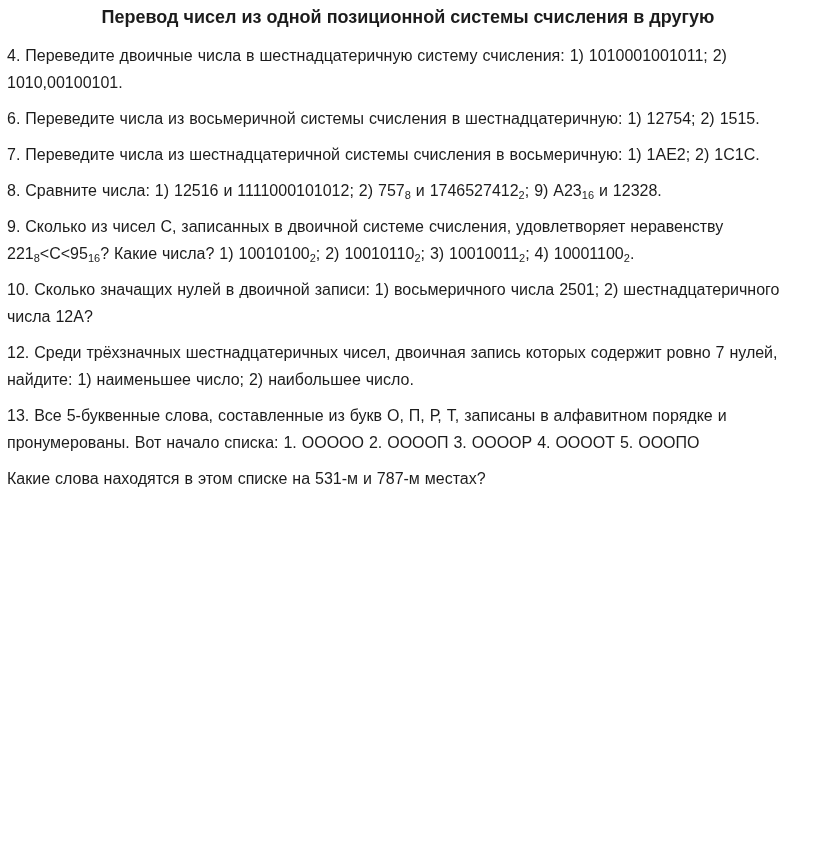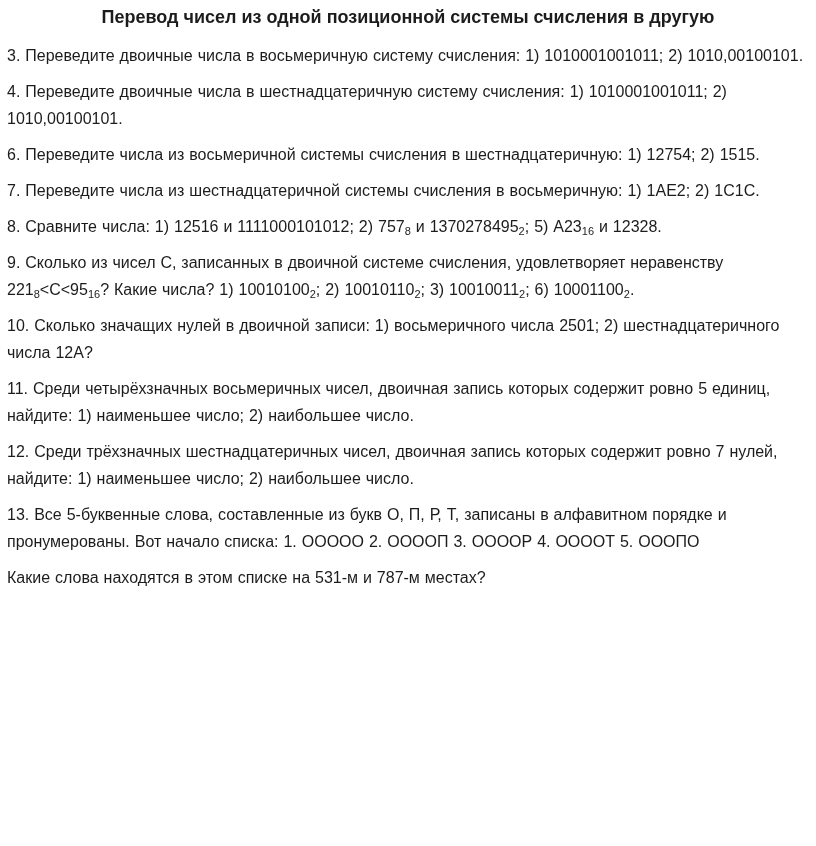--- a/index.html
+++ b/index.html
@@ -38,25 +38,23 @@
     position: relative;
     top: 3px;
   }
 </style>
 </head>
 <body>
 
 <div class="page">
   <h1 class="title">Перевод чисел из одной позиционной системы счисления в другую</h1>
   <div id="doc-body">
-      <p class="para"><span>3. Переведите двоичные числа в восьмеричную систему счисления: 1) 1010001001011; 2) 1010,00100101.</span></p>
       <p class="para"><span>4. Переведите двоичные числа в шестнадцатеричную систему счисления: 1) 1010001001011; 2) 1010,00100101.</span></p>
       <p class="para"><span>6. Переведите числа из восьмеричной системы счисления в шестнадцатеричную: 1) 12754; 2) 1515.</span></p>
       <p class="para"><span>7. Переведите числа из шестнадцатеричной системы счисления в восьмеричную: 1) 1AE2; 2) 1C1C.</span></p>
-      <p class="para"><span>8. Сравните числа: 1) 12516 и 1111000101012; 2) 757</span><sub>8</sub><span> и 1370278495</span><sub>2</sub><span>; 5) A23</span><sub>16</sub><span> и 12328.</span></p>
-      <p class="para"><span>9. Сколько из чисел С, записанных в двоичной системе счисления, удовлетворяет неравенству 221</span><sub>8</sub><span>&lt;C&lt;95</span><sub>16</sub><span>? Какие числа? 1) 10010100</span><sub>2</sub><span>; 2) 10010110</span><sub>2</sub><span>; 3) 10010011</span><sub>2</sub><span>; 6) 10001100</span><sub>2</sub><span>.</span></p>
+      <p class="para"><span>8. Сравните числа: 1) 12516 и 1111000101012; 2) 757</span><sub>8</sub><span> и 1746527412</span><sub>2</sub><span>; 9) A23</span><sub>16</sub><span> и 12328.</span></p>
+      <p class="para"><span>9. Сколько из чисел С, записанных в двоичной системе счисления, удовлетворяет неравенству 221</span><sub>8</sub><span>&lt;C&lt;95</span><sub>16</sub><span>? Какие числа? 1) 10010100</span><sub>2</sub><span>; 2) 10010110</span><sub>2</sub><span>; 3) 10010011</span><sub>2</sub><span>; 4) 10001100</span><sub>2</sub><span>.</span></p>
       <p class="para"><span>10. Сколько значащих нулей в двоичной записи: 1) восьмеричного числа 2501; 2) шестнадцатеричного числа 12А?</span></p>
-      <p class="para"><span>11. Среди четырёхзначных восьмеричных чисел, двоичная запись которых содержит ровно 5 единиц, найдите: 1) наименьшее число; 2) наибольшее число.</span></p>
       <p class="para"><span>12. Среди трёхзначных шестнадцатеричных чисел, двоичная запись которых содержит ровно 7 нулей, найдите: 1) наименьшее число; 2) наибольшее число.</span></p>
       <p class="para"><span>13. Все 5-буквенные слова, составленные из букв О, П, Р, Т, записаны в алфавитном порядке и пронумерованы. Вот начало списка: 1. ООООО 2. ООООП 3. ООООР 4. ООООТ 5. ОООПО</span></p>
       <p class="para"><span>Какие слова находятся в этом списке на 531-м и 787-м местах?</span></p>
     </div>
 </div>
 
 </body></html>

